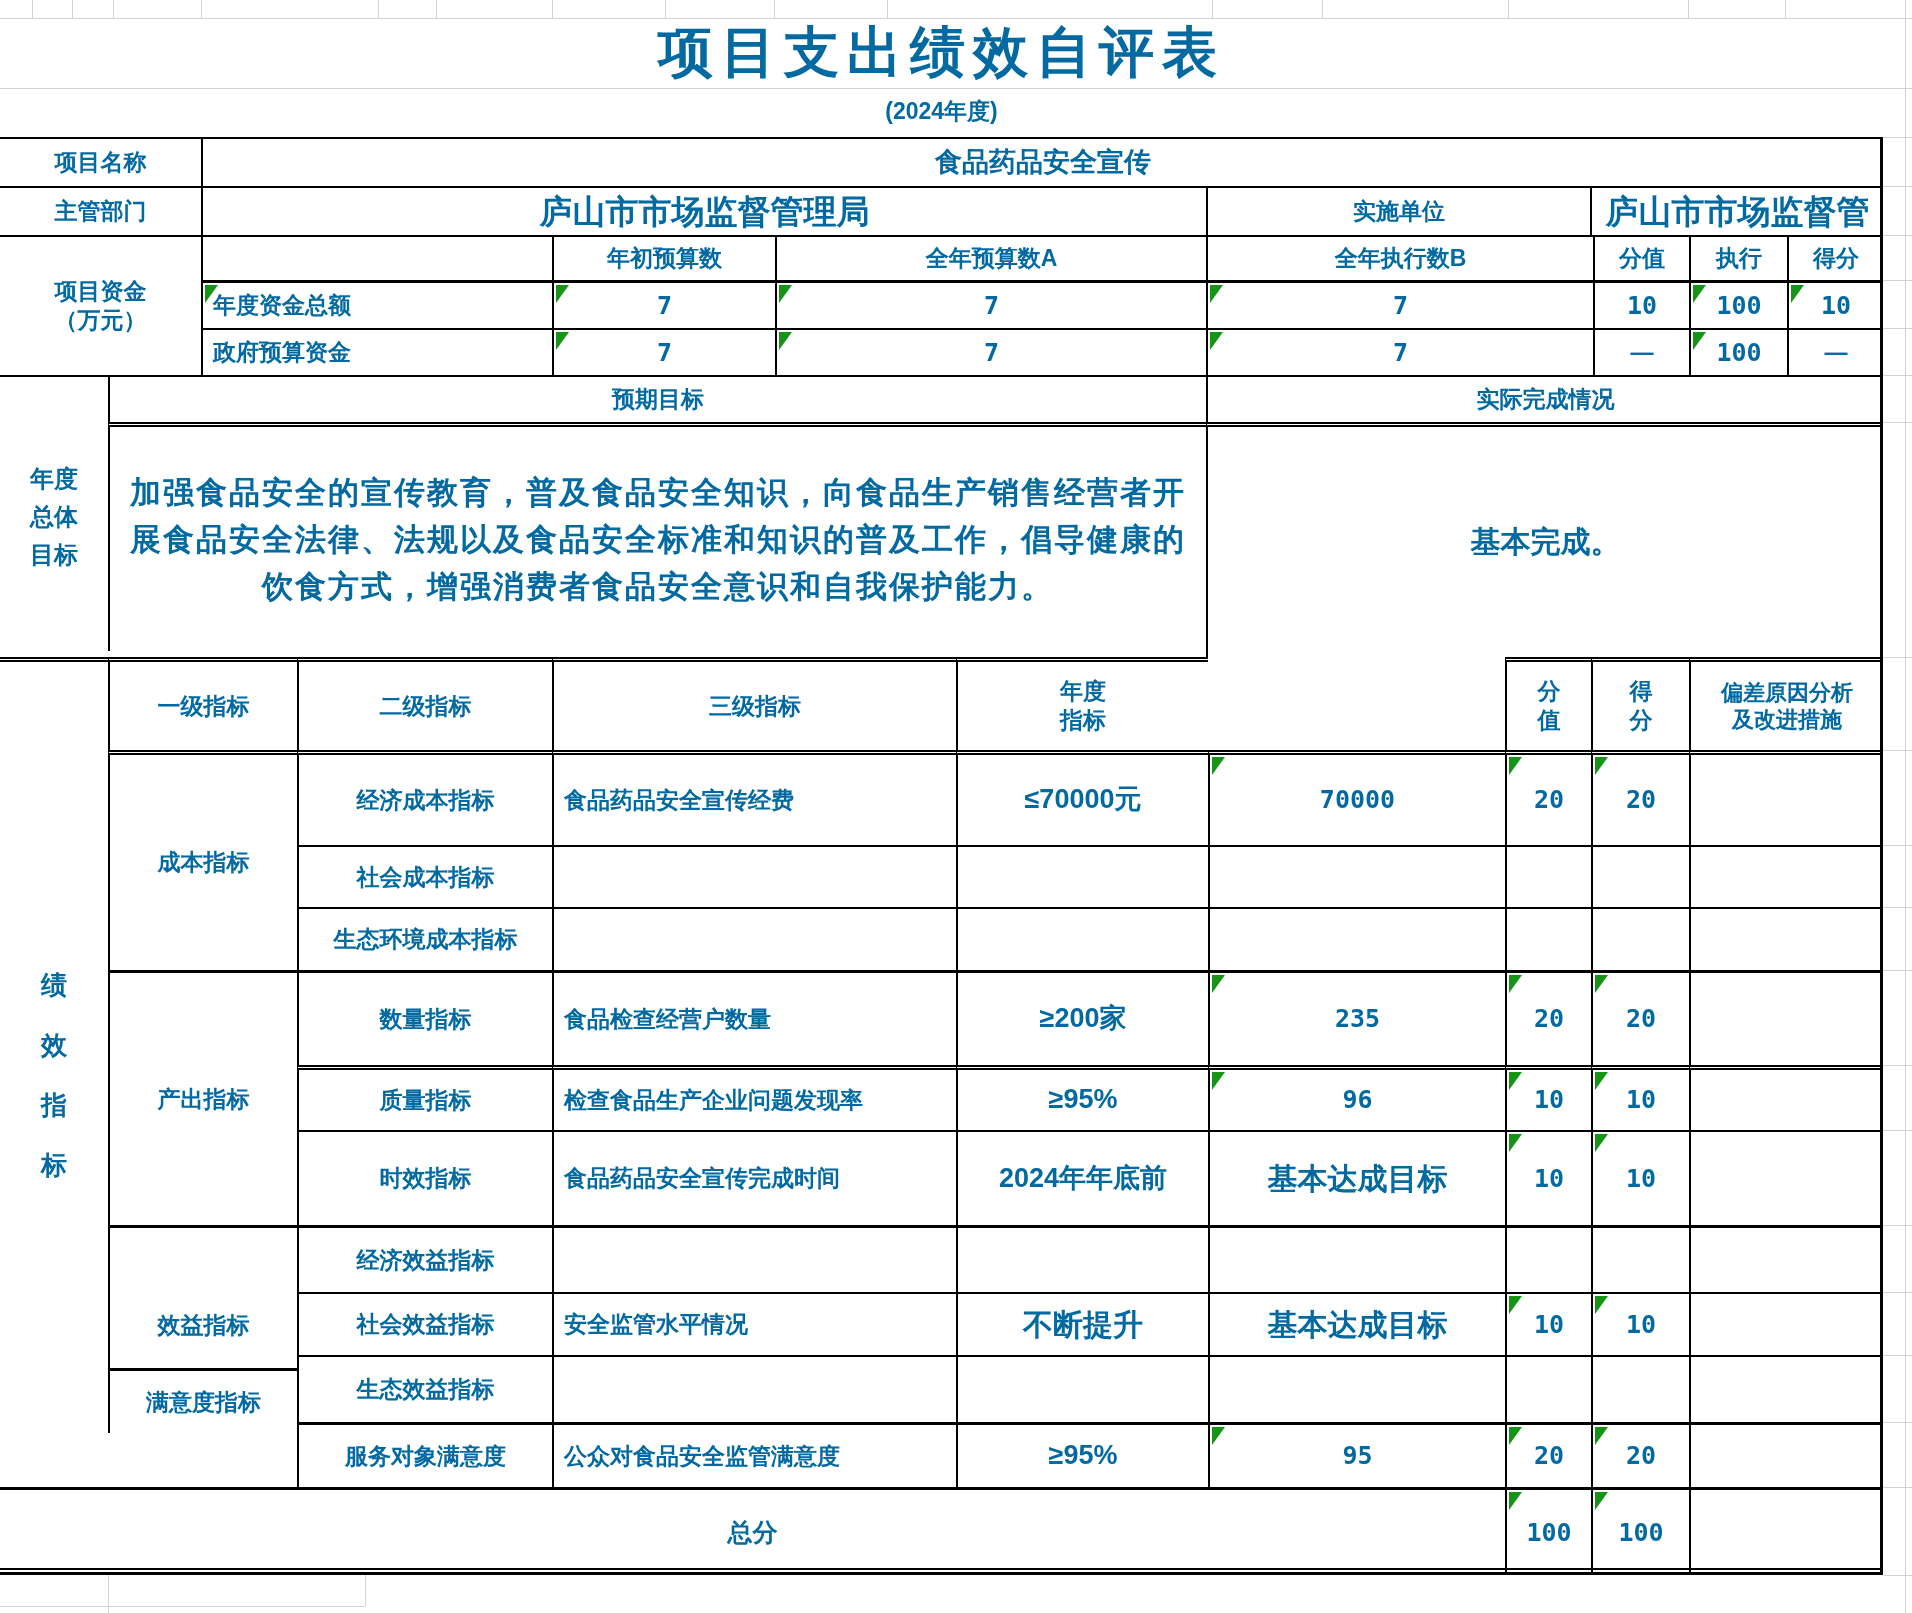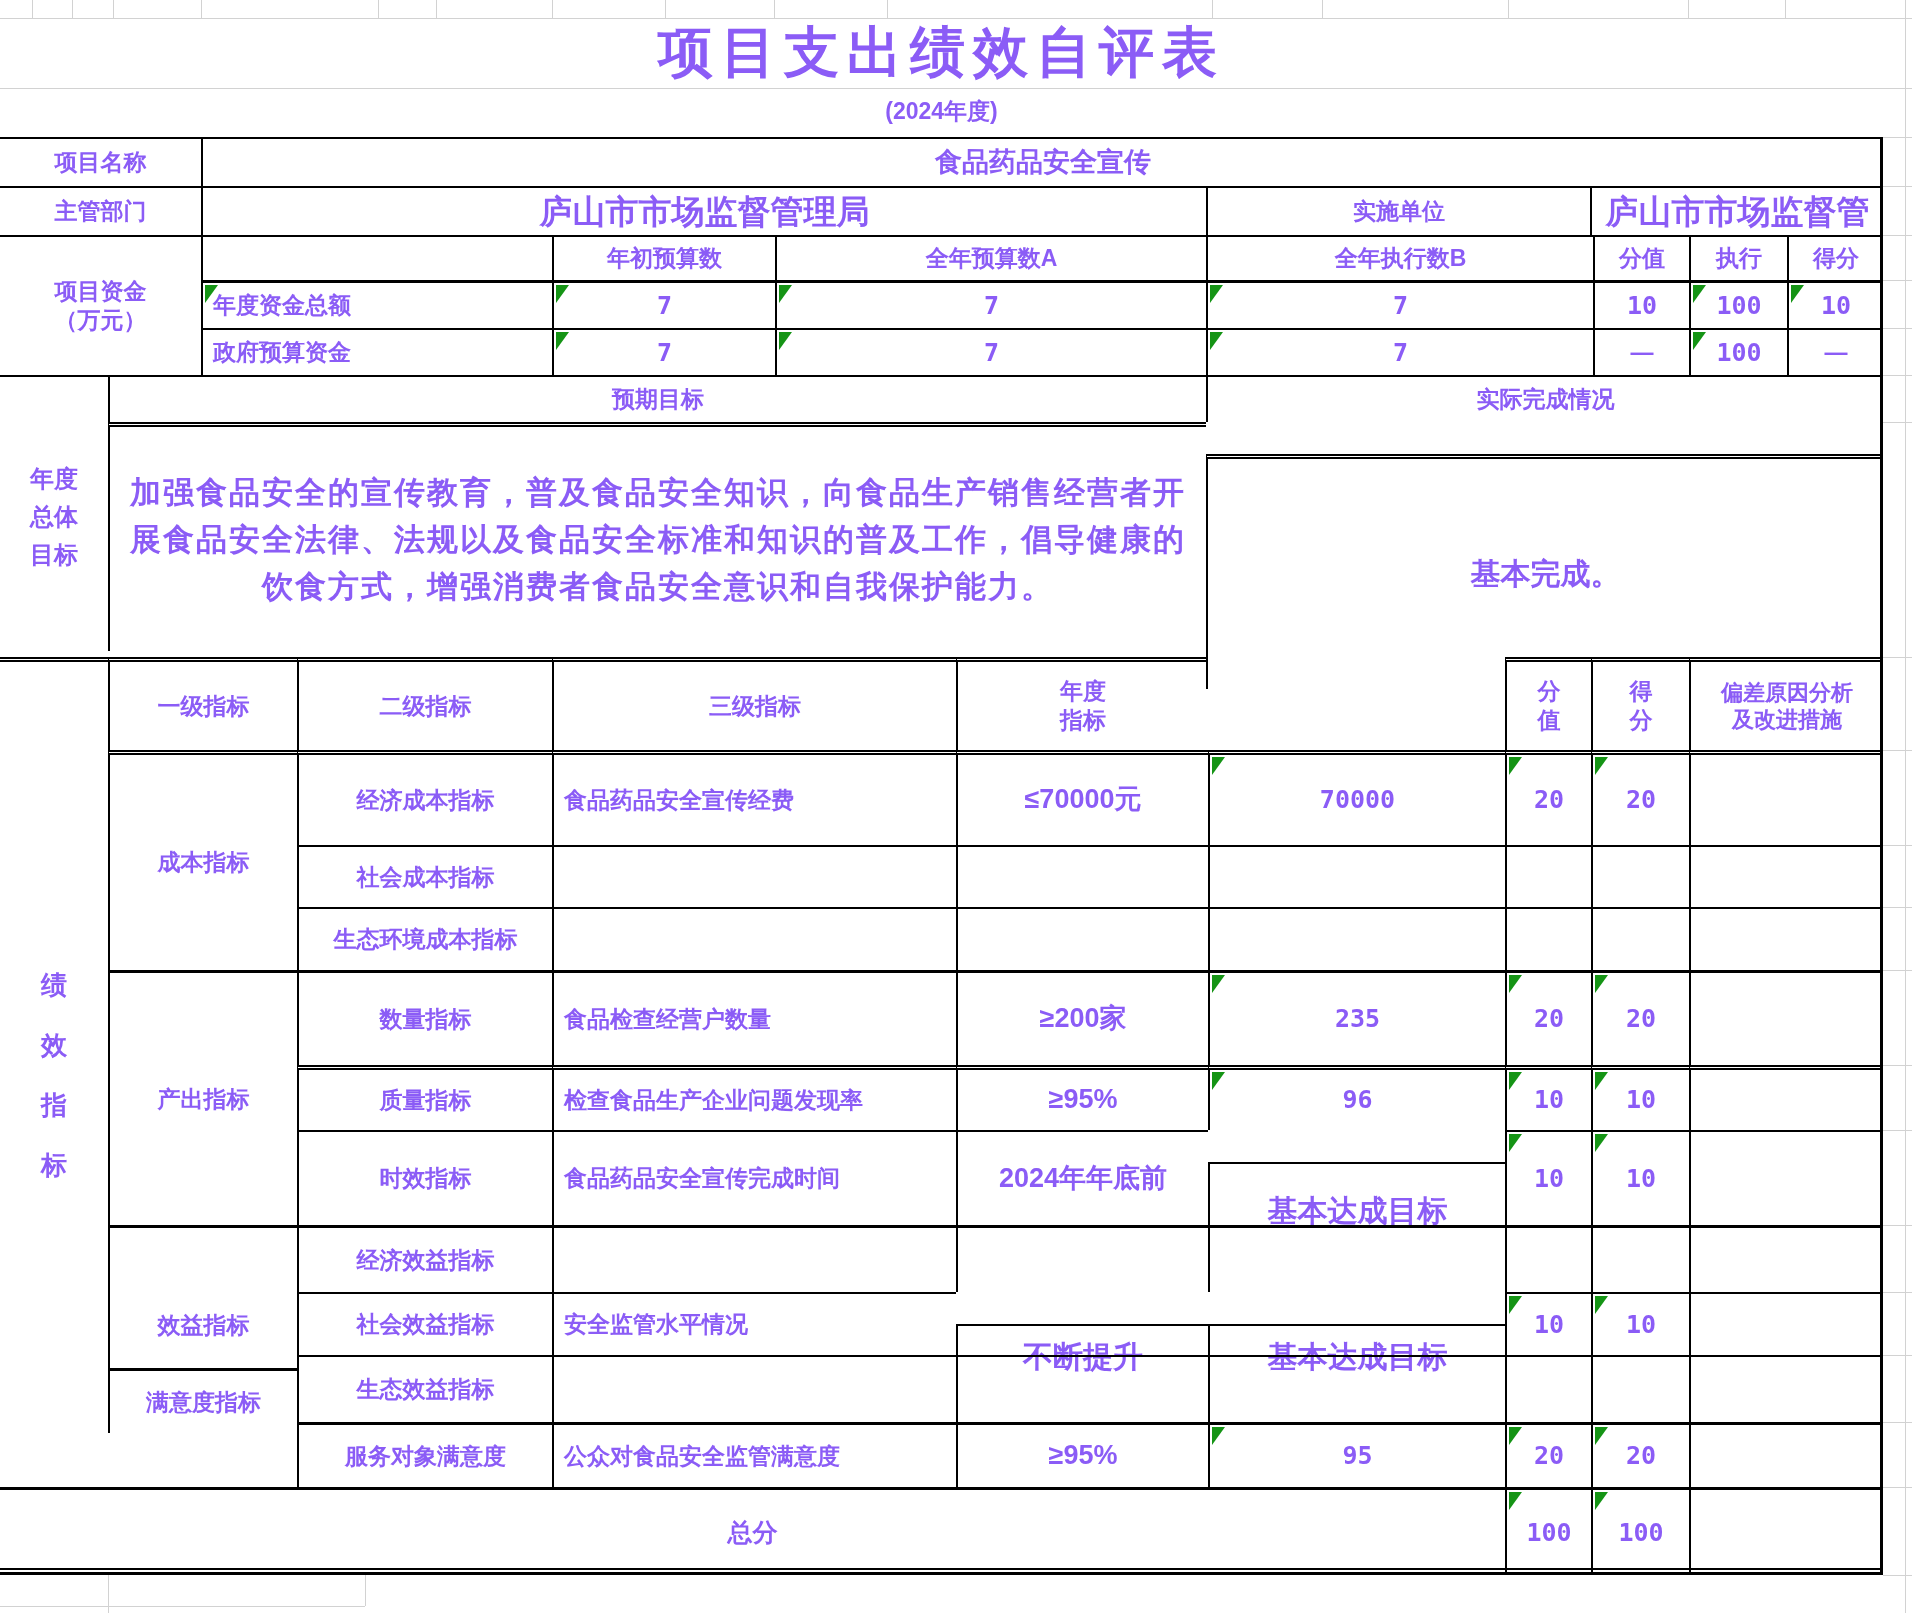--- a/index.html
+++ b/index.html
@@ -1,38 +1,38 @@
 <!DOCTYPE html>
 <html><head>
 <meta charset="utf-8">
 <style>
   html,body{margin:0;padding:0;background:#fff;}
   #page{position:relative;width:1912px;height:1613px;background:#ffffff;overflow:hidden;
-        font-family:"Liberation Sans","DejaVu Sans",sans-serif;font-weight:bold;color:#8b5cf6;}
+        font-family:"Liberation Sans","DejaVu Sans",sans-serif;font-weight:bold;color:#0369a1;}
   
   .fv{position:absolute;width:1px;background:#d2d2d2;}
   .fh{position:absolute;height:1px;background:#d2d2d2;}
   
   .c{position:absolute;box-sizing:border-box;border-top:2px solid #000;border-left:2px solid #000;
      display:flex;align-items:center;justify-content:center;text-align:center;
      font-size:23px;line-height:1.25;overflow:hidden;}
   .el{border-left:none;}          
   .bt3{border-top:3px solid #000;}  
   .btd{border-top:5px double #000;} 
   .left{justify-content:flex-start;text-align:left;padding-left:10px;}
   .pre{white-space:pre-line;}
   .num{font-family:"DejaVu Sans Mono","Liberation Mono",monospace;font-size:25px;}
   .tri{position:absolute;left:2px;top:2px;width:0;height:0;
        border-top:18px solid #159415;border-right:13px solid transparent;}
   .title{position:absolute;left:0;top:16px;width:1883px;text-align:center;
          font-family:"Liberation Serif","DejaVu Serif",serif;font-weight:bold;
          font-size:55px;letter-spacing:8px;}
   .subtitle{position:absolute;left:0;top:96px;width:1883px;text-align:center;font-size:23px;}
   .goaltext{font-size:31px;letter-spacing:2px;line-height:47px;padding:0 10px;}
-  .big{font-size:30px;margin-top:32px;}
+  .big{font-size:30px;}
   .mid{font-size:27px;}
   .side{line-height:60px;font-size:26px;}
   .rborder{position:absolute;left:1880px;top:137px;width:3px;height:1438px;background:#000;}
   .bborder{position:absolute;left:0;top:1568px;width:1883px;height:7px;box-sizing:border-box;
            border-top:2px solid #000;border-bottom:3px solid #000;}
 </style>
 </head>
 <body>
 
 <div id="page">

